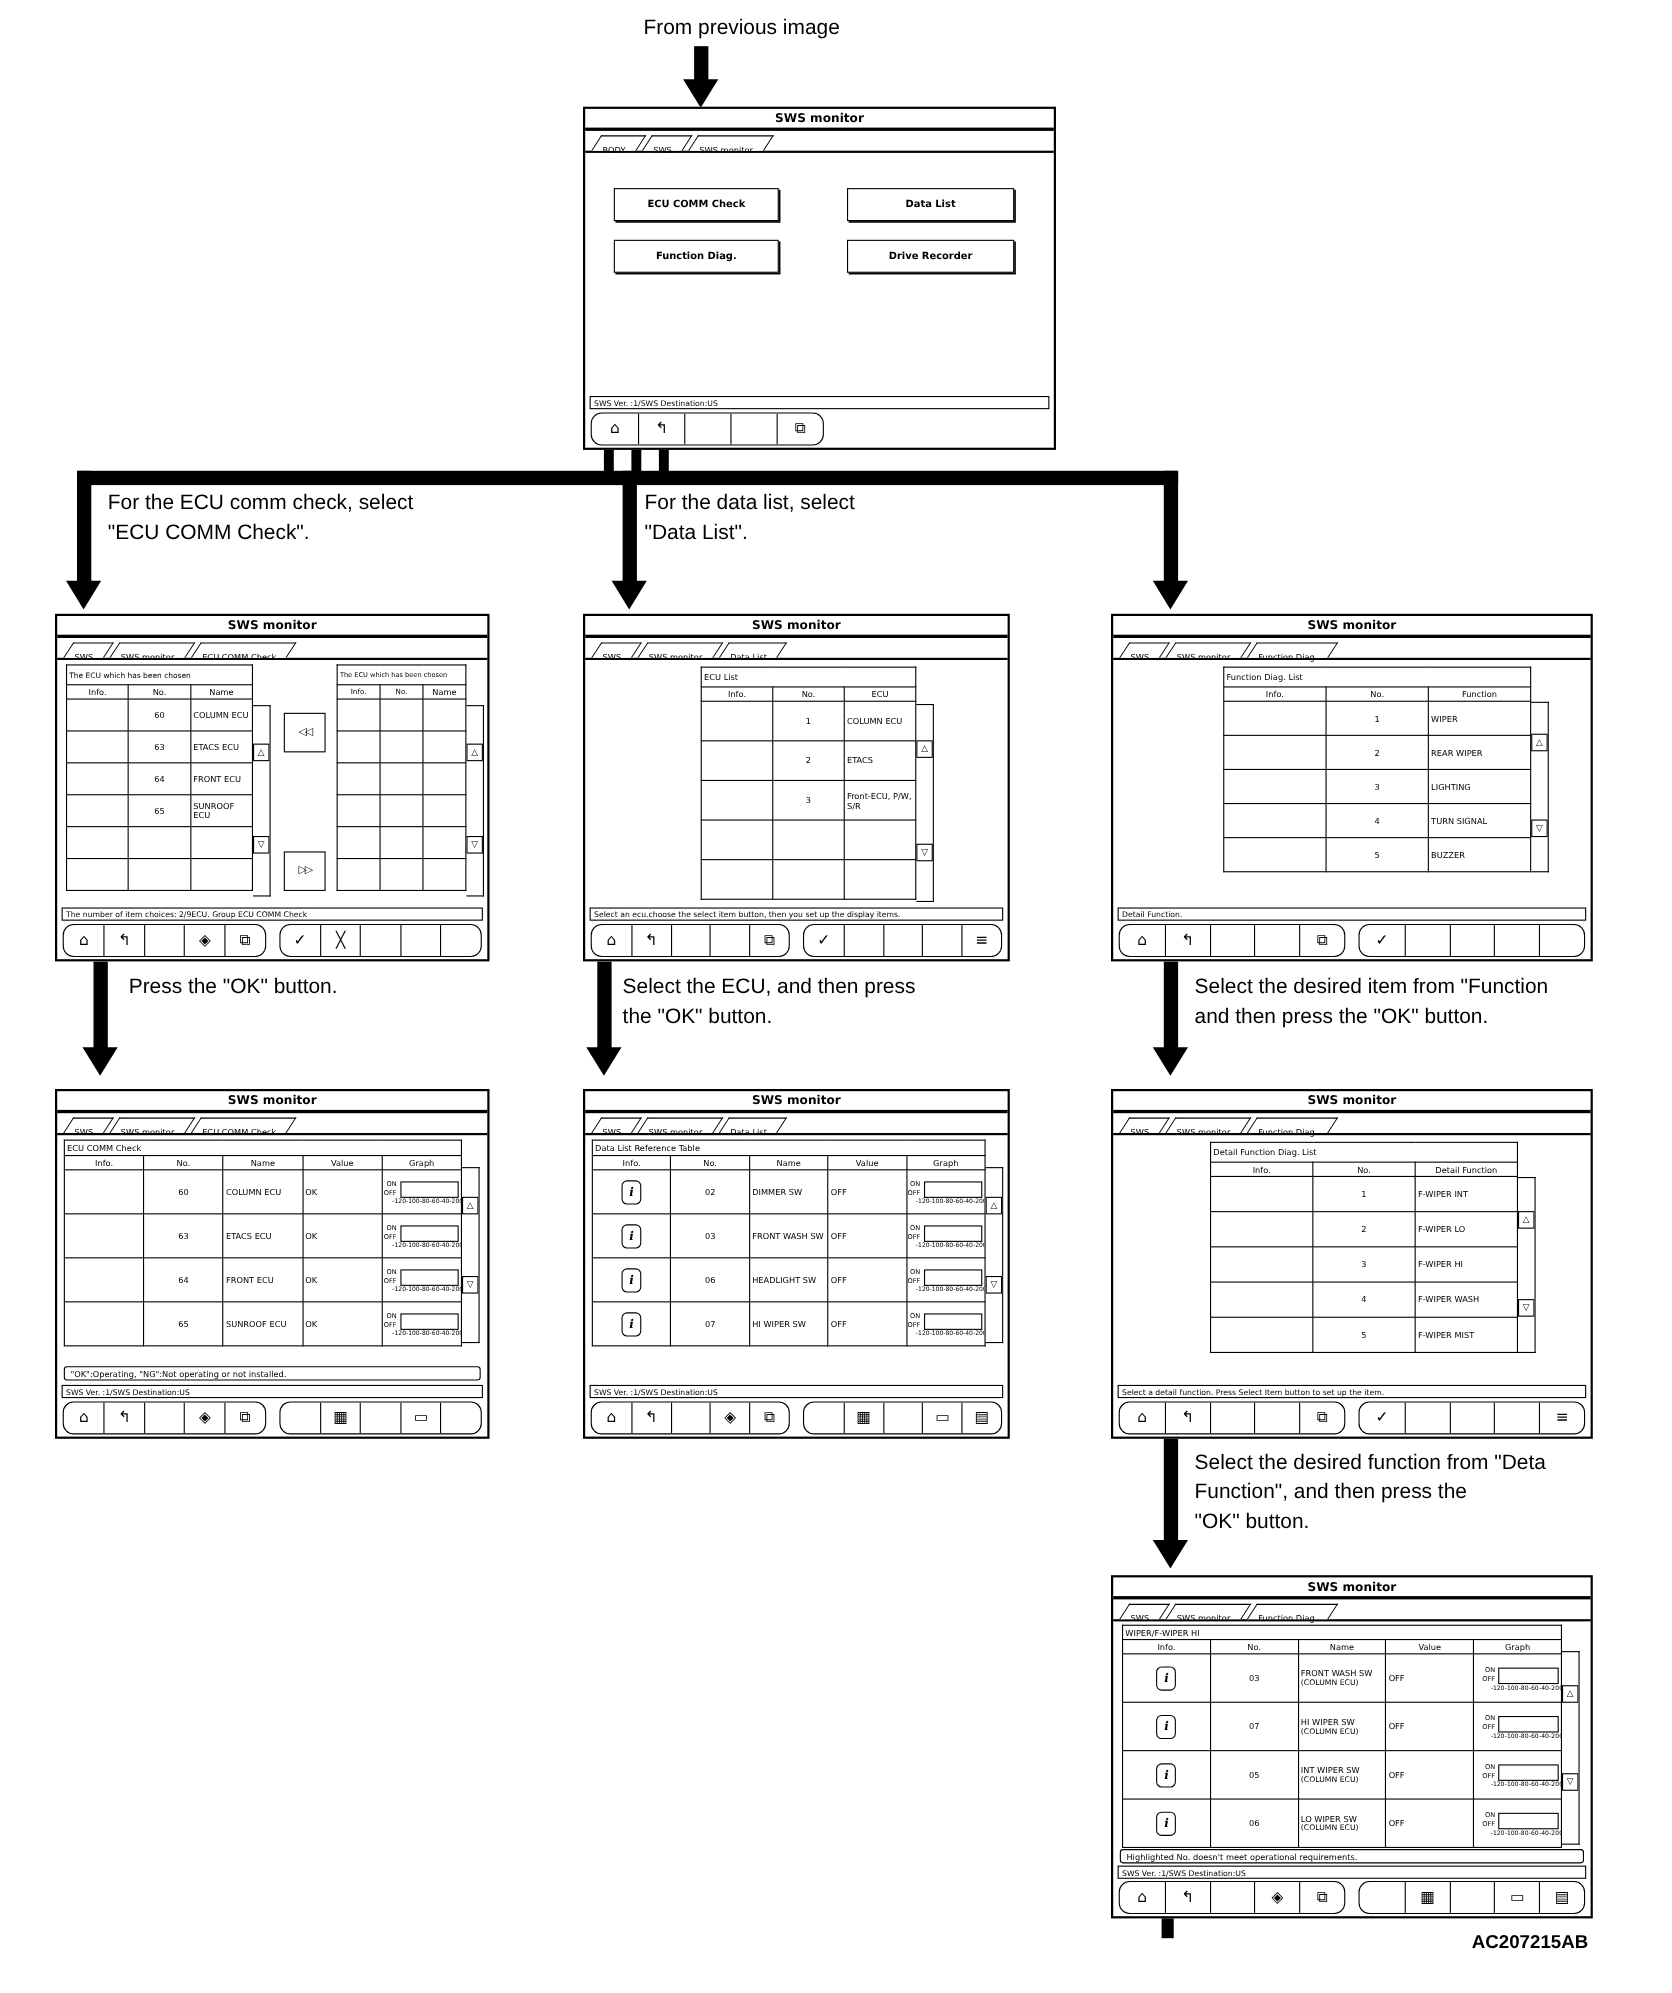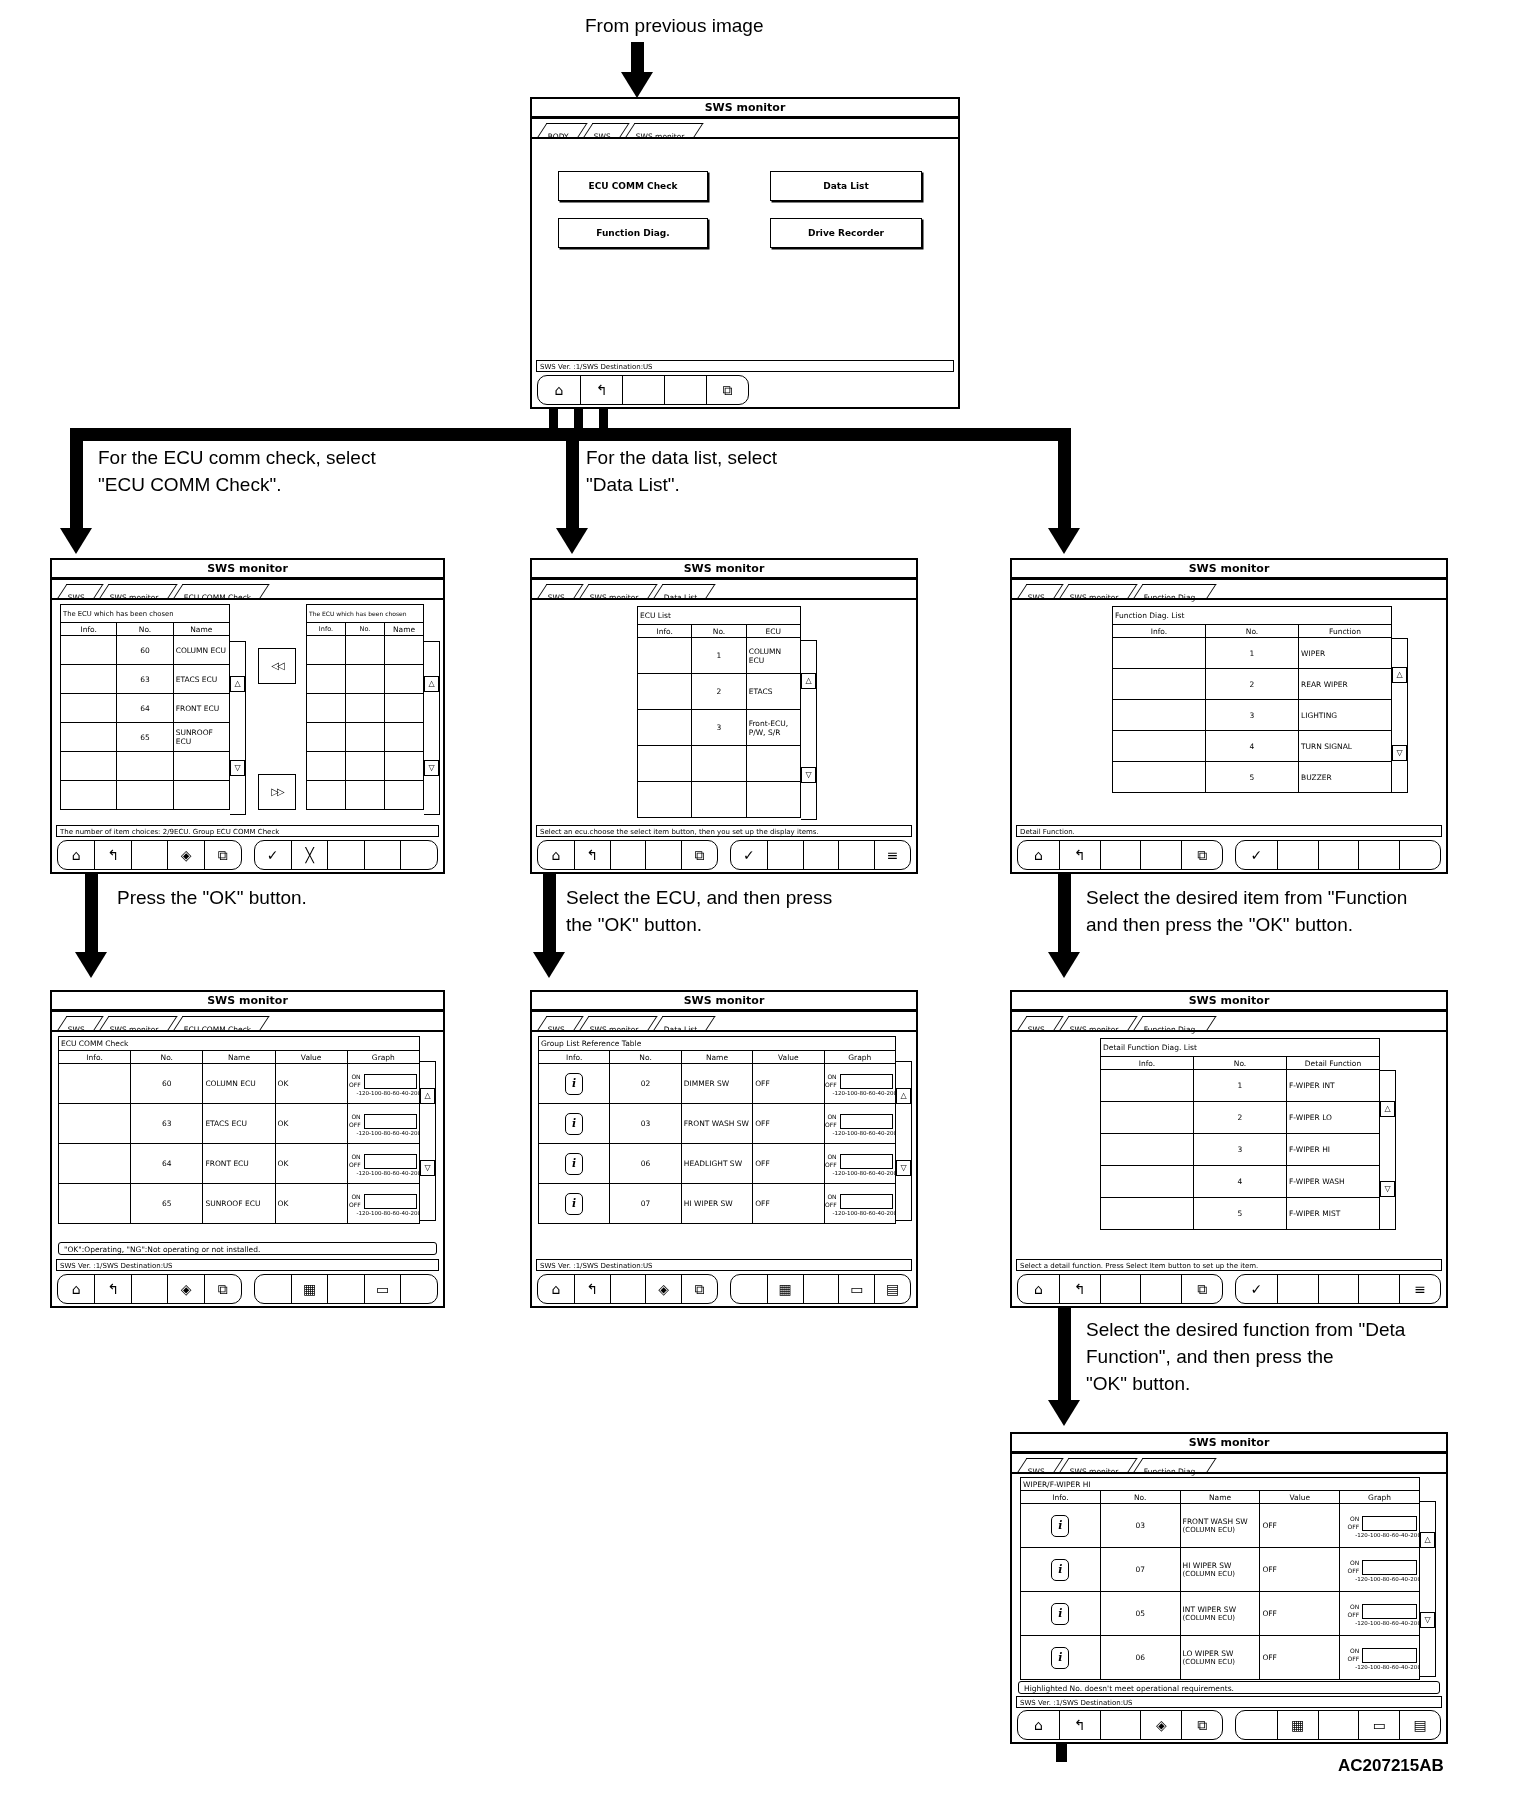--- a/index.html
+++ b/index.html
@@ -307,21 +307,21 @@
 
   <div class="screen" style="left:530px;top:558px;width:388px;height:316px;">
     <div class="titlebar">SWS monitor</div>
     <div class="tabs">
       <div class="tab"><span>SWS</span></div>
       <div class="tab"><span>SWS monitor</span></div>
       <div class="tab"><span>Data List</span></div>
     </div>
     <div class="content" style="height:274px;">
       <div class="tblwrap" style="left:105px;top:6px;">
-        <table class="tbl" style="width:164px;">
+        <table class="tbl" style="width:196px;">
           <tbody>
               <tr>
                 <td class="t-title" colspan="3">ECU List</td>
               </tr>
           <tr class="hrow">
             <td style="width:26px;">Info.</td>
             <td style="width:26px;">No.</td>
             <td>ECU</td>
           </tr>
           <tr style="height:36px;">
@@ -635,21 +635,21 @@
     <div class="tabs">
       <div class="tab"><span>SWS</span></div>
       <div class="tab"><span>SWS monitor</span></div>
       <div class="tab"><span>Data List</span></div>
     </div>
     <div class="content" style="height:276px;">
       <div class="tblwrap" style="left:6px;top:4px;">
         <table class="tbl" style="width:358px;">
           <tbody>
               <tr>
-                <td class="t-title" colspan="5" style="height:14px;">Group List Reference Table</td>
+                <td class="t-title" colspan="5" style="height:14px;">Data List Reference Table</td>
               </tr>
           <tr class="hrow">
             <td style="width:28px;">Info.</td>
             <td style="width:22px;">No.</td>
             <td style="width:84px;text-align:center;">Name</td>
             <td style="width:56px;text-align:center;">Value</td>
             <td style="text-align:center;">Graph</td>
           </tr>
           <tr style="height:40px;">
                 <td style="text-align:center;"><span class="info-ic">i</span></td>

